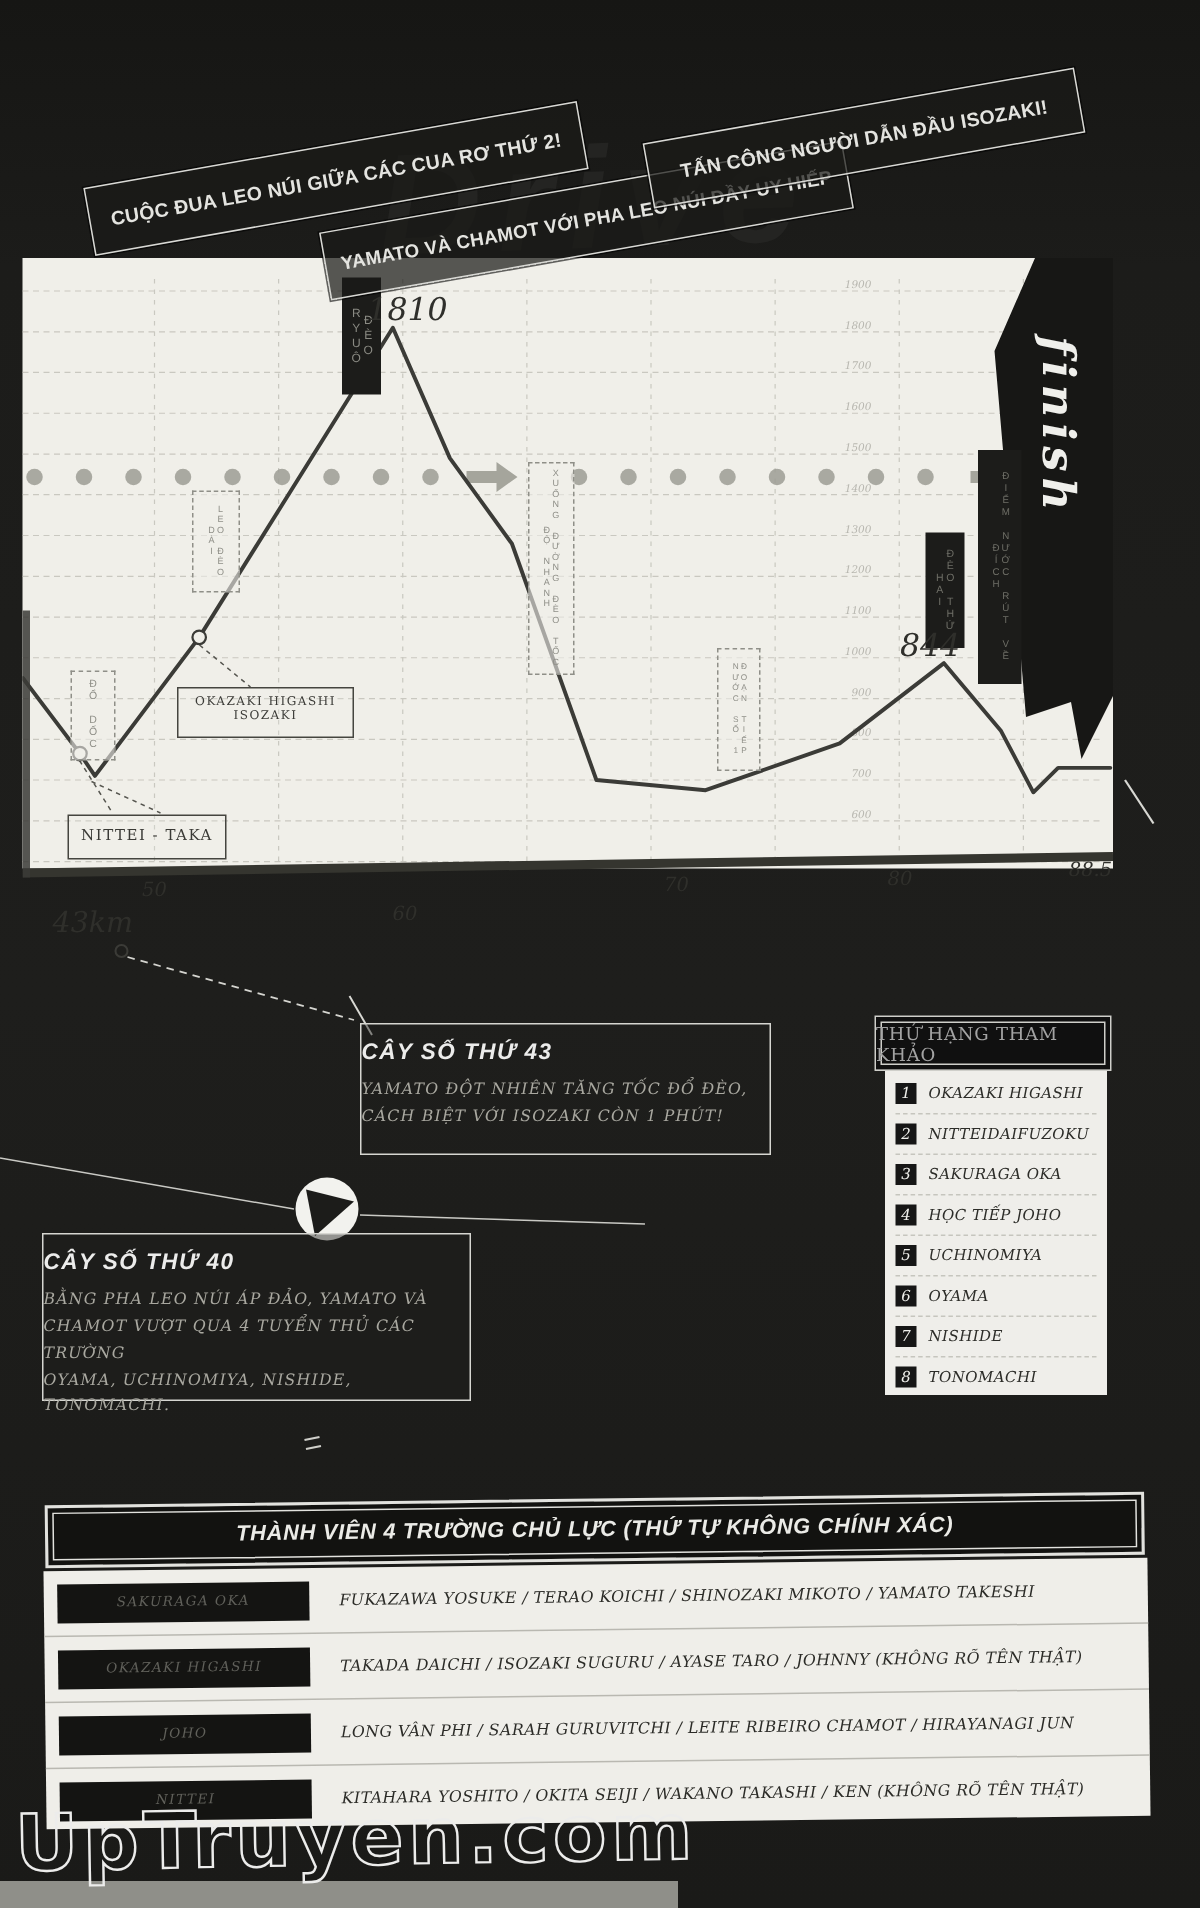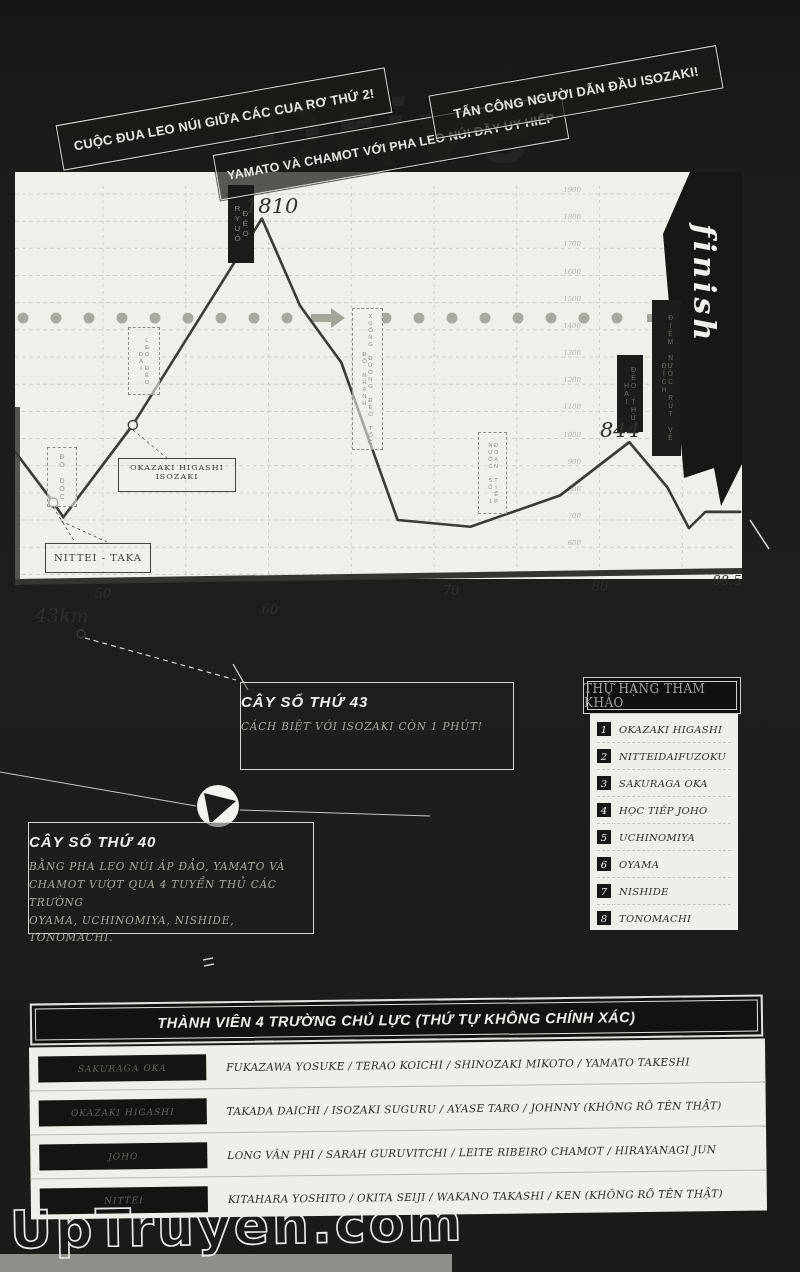--- a/index.html
+++ b/index.html
@@ -189,20 +189,21 @@
     <line x1="240" y1="810" x2="430" y2="816" stroke="#c9c9c4" stroke-width="1"></line>
     <circle cx="218" cy="806" r="21" fill="#f2f2ee"></circle>
     <polygon points="204,793 236,801 210,824" fill="#1c1c1a"></polygon>
     <line x1="203" y1="960" x2="213" y2="958" stroke="#cfcfca" stroke-width="1.5"></line>
     <line x1="204" y1="966" x2="214" y2="964" stroke="#cfcfca" stroke-width="1.5"></line>
     <line x1="750" y1="520" x2="769" y2="549" stroke="#d8d8d3" stroke-width="1.5"></line>
   </svg>
 
   <div class="callout abs" style="left:240px;top:682px;width:272px;height:66px;">
     <h3>CÂY SỐ THỨ 43</h3>
+    <p>YAMATO ĐỘT NHIÊN TĂNG TỐC ĐỔ ĐÈO,</p>
     <p>CÁCH BIỆT VỚI ISOZAKI CÒN 1 PHÚT!</p>
   </div>
   <div class="callout abs" style="left:28px;top:822px;width:284px;height:90px;">
     <h3>CÂY SỐ THỨ 40</h3>
     <p>BẰNG PHA LEO NÚI ÁP ĐẢO, YAMATO VÀ</p>
     <p>CHAMOT VƯỢT QUA 4 TUYỂN THỦ CÁC TRƯỜNG</p>
     <p>OYAMA, UCHINOMIYA, NISHIDE, TONOMACHI.</p>
   </div>
 
   <div id="rank-header" class="abs">

